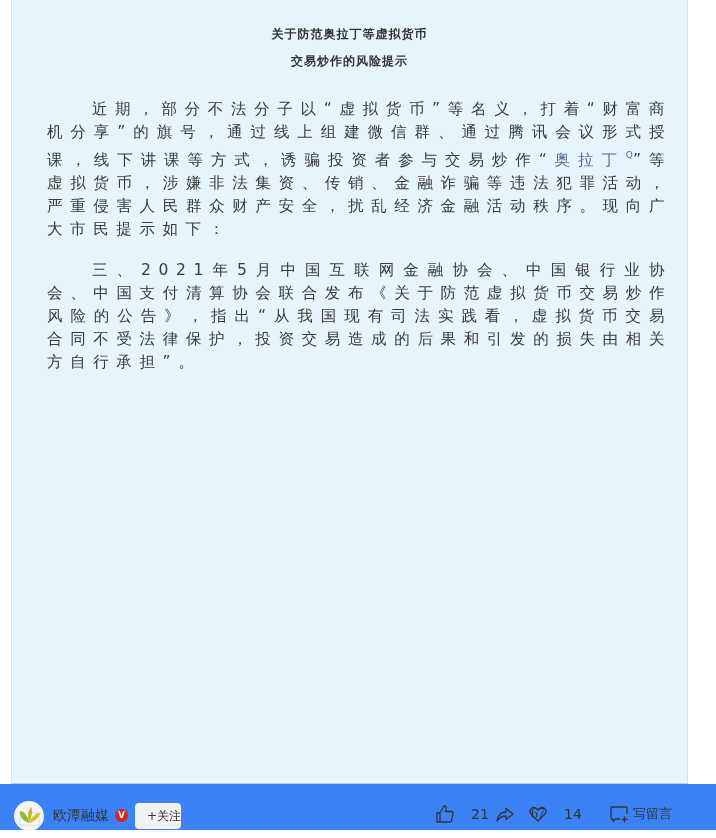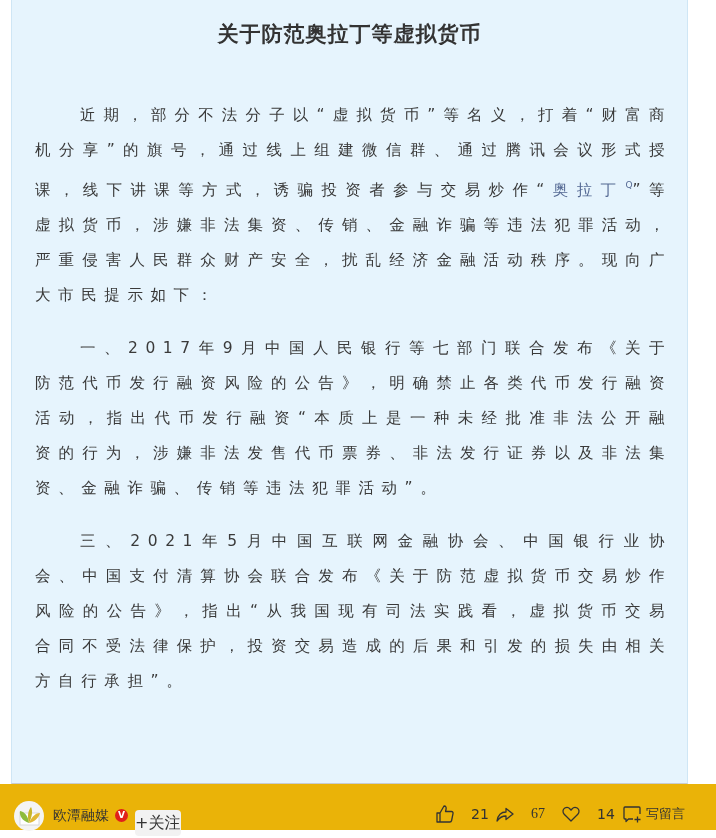--- a/index.html
+++ b/index.html
@@ -8,62 +8,62 @@
     font-family: "DejaVu Sans", "Liberation Sans", sans-serif;
   }
   .article-box {
     position: absolute; left: 11px; top: 0; width: 677px; height: 784px;
     background: #e6f4fd; border-left: 1px solid #cfe6f5; border-right: 1px solid #cfe6f5;
     box-sizing: border-box; overflow: hidden;
     border-bottom: 1px solid #c8ccd0;
   }
   .title {
     margin: 21px 0 0 0; text-align: center; font-weight: bold; color: #333333;
-    font-size: 21px; line-height: 27px; letter-spacing: 1px;
+    font-size: 12px; line-height: 27px; letter-spacing: 1px;
   }
   .content { position: absolute; left: 19px; top: 98px; width: 641px; }
   .para {
-    margin: 0 0 18px 4px; color: #3a3a3a; font-size: 15.5px; line-height: 35px;
+    margin: 0 0 18px 16px; color: #3a3a3a; font-size: 15.5px; line-height: 23px;
     text-align: justify; text-indent: 2.9em; letter-spacing: 7.6px; word-break: break-all;
   }
   .link { color: #576b95; }
   .lens { font-size: 9px; vertical-align: 7px; color: #576b95; letter-spacing: 0; margin-left: 1px; }
   .bottom-bar {
-    position: absolute; left: 0; top: 784px; width: 716px; height: 46px; background: #eab308;
+    position: absolute; left: 0; top: 784px; width: 716px; height: 46px; background: #3b82f6;
     display: flex; align-items: center;
   }
   .avatar {
     position: absolute; left: 14px; top: 17px; width: 30px; height: 30px; border-radius: 50%;
     background: #f4f4f4; overflow: hidden;
   }
   .author { position: absolute; left: 53px; top: 23px; font-size: 14px; color: #333; }
   .verified {
     position: absolute; left: 115px; top: 25px; width: 13px; height: 13px; border-radius: 50%;
     background: #e0201b; color: #fff; font-size: 9px; font-weight: bold; text-align: center; line-height: 13px;
   }
   .follow-btn {
-    position: absolute; left: 135px; top: 26px; width: 46px; height: 26px; border-radius: 4px;
-    background: #f2f2f2; color: #333; font-size: 16px; line-height: 26px; text-align: left;
+    position: absolute; left: 135px; top: 19px; width: 46px; height: 26px; border-radius: 4px;
+    background: #f2f2f2; color: #333; font-size: 12px; line-height: 26px; text-align: right;
   }
   .action { position: absolute; top: 20px; display: flex; align-items: center; font-size: 14px; color: #333; }
   .action svg { display: block; }
   .action .num { margin-left: 16px; }
 </style>
 </head>
 <body>
 
 <div class="article-box">
   <div class="title">
     <div>关于防范奥拉丁等虚拟货币</div>
+    <div>交易炒作的风险提示</div>
   </div>
 
   <div class="content">
     <p class="para"><span>近期，部分不法分子以“虚拟货币”等名义，打着“财富商机分享”的旗号，通过线上组建微信群、通过腾讯会议形式授课，线下讲课等方式，诱骗投资者参与交易炒作“</span><span class="link"><span>奥拉丁</span><span class="lens">Q</span></span><span>”等虚拟货币，涉嫌非法集资、传销、金融诈骗等违法犯罪活动，严重侵害人民群众财产安全，扰乱经济金融活动秩序。现向广大市民提示如下：</span></p>
 
-    <p class="para">一、2017年9月中国人民银行等七部门联合发布《关于防范代币发行融资风险的公告》，明确禁止各类代币发行融资活动，指出代币发行融资“本质上是一种未经批准非法公开融资的行为，涉嫌非法发售代币票券、非法发行证券以及非法集资、金融诈骗、传销等违法犯罪活动”。</p>
 
 
     <p class="para">三、2021年5月中国互联网金融协会、中国银行业协会、中国支付清算协会联合发布《关于防范虚拟货币交易炒作风险的公告》，指出“从我国现有司法实践看，虚拟货币交易合同不受法律保护，投资交易造成的后果和引发的损失由相关方自行承担”。</p>
 
   </div>
 </div>
 
 <div class="bottom-bar">
   <div class="avatar">
     <svg width="30" height="30" viewBox="0 0 30 30">
@@ -84,27 +84,27 @@
     <span class="num">21</span>
   </div>
 
   <div class="action" style="left:495px;font-family:Liberation Serif, serif;">
     <svg width="20" height="20" viewBox="0 0 20 20">
       <path d="M2 17 C3 11 6 8 11 8 V4.5 L18 10 L11 15.5 V12 C7 12 4.5 13.5 2 17 Z" fill="none" stroke="#333" stroke-width="1.3" stroke-linejoin="round"></path>
     </svg>
     <span class="num">67</span>
   </div>
 
-  <div class="action" style="left:561px;">
+  <div class="action" style="left:528px;">
     <svg width="20" height="20" viewBox="0 0 20 20">
       <path d="M10 17 L3.2 10.2 C1.4 8.4 1.6 5.3 3.8 4 C5.6 3 7.8 3.5 9 5 L10 6.2 L11 5 C12.2 3.5 14.4 3 16.2 4 C18.4 5.3 18.6 8.4 16.8 10.2 Z" fill="none" stroke="#333" stroke-width="1.3" stroke-linejoin="round"></path>
     </svg>
     <span class="num">14</span>
   </div>
 
-  <div class="action" style="left:622px;">
+  <div class="action" style="left:609px;">
     <svg width="20" height="20" viewBox="0 0 20 20">
       <path d="M11 15 H6.5 L4 17.5 V15 H3 C2.4 15 2 14.6 2 14 V4 C2 3.4 2.4 3 3 3 H17 C17.6 3 18 3.4 18 4 V10" fill="none" stroke="#333" stroke-width="1.3" stroke-linejoin="round"></path>
       <path d="M15.5 12.5 V18.5 M12.5 15.5 H18.5" stroke="#333" stroke-width="1.3"></path>
     </svg>
     <span class="num" style="margin-left:4px;font-size:13px;">写留言</span>
   </div>
 </div>
 
 </body></html>

